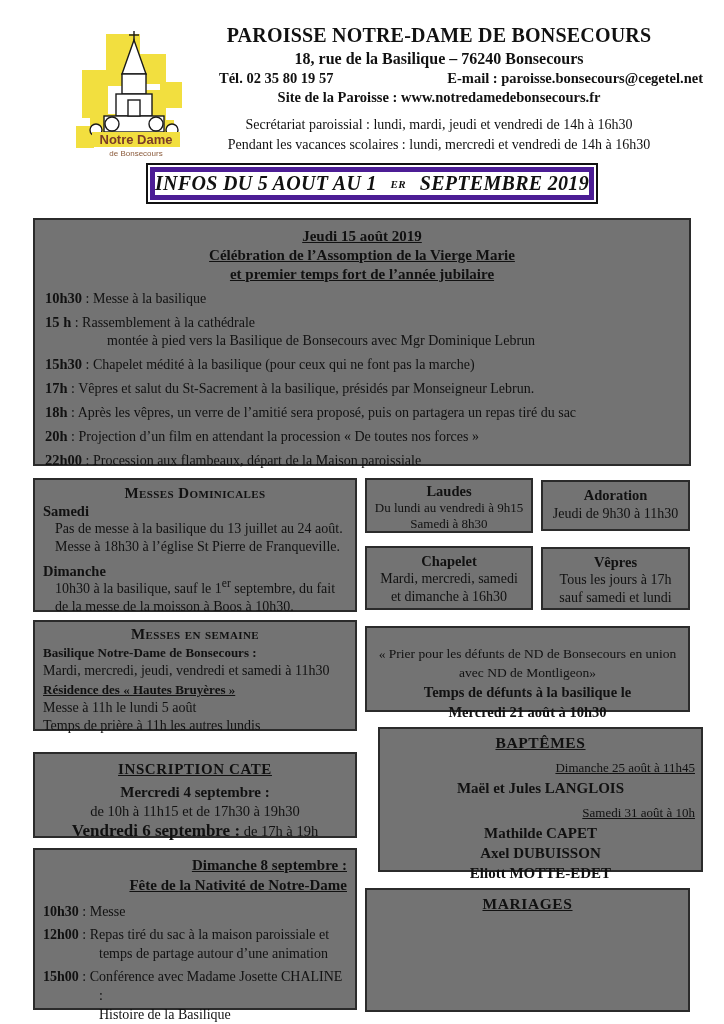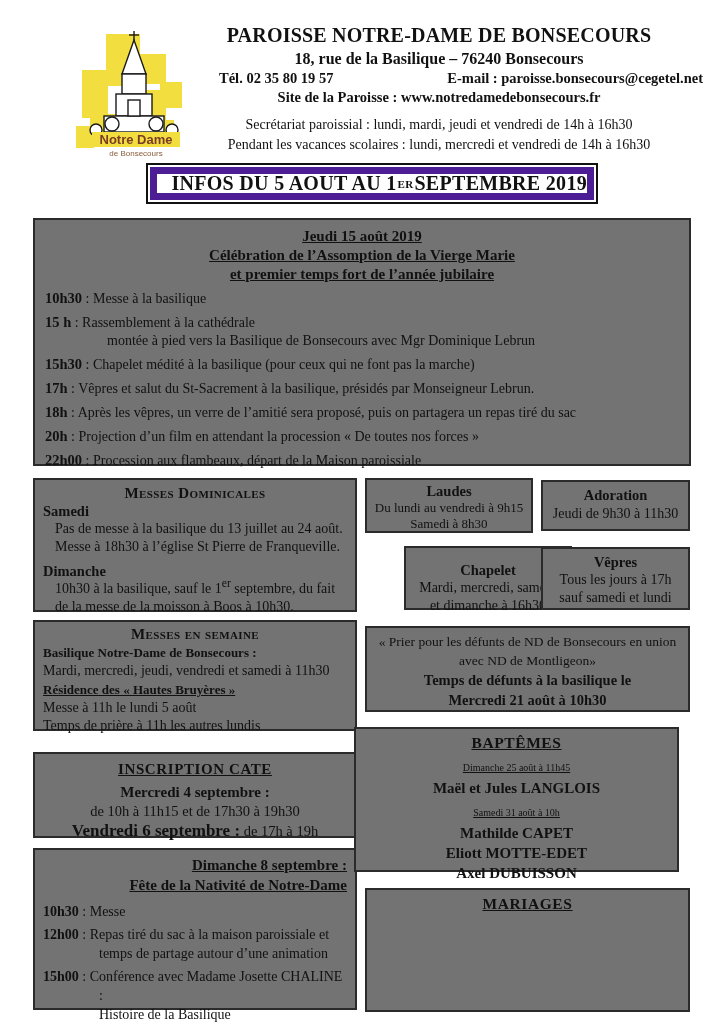--- a/index.html
+++ b/index.html
@@ -9,22 +9,22 @@
   
   .header-text{left:175px;top:24px;width:528px;text-align:center;}
   .h-title{font-size:20px;font-weight:bold;letter-spacing:.2px;}
   .h-addr{font-size:16px;font-weight:bold;margin-top:3px;}
   .h-telrow{display:flex;justify-content:space-between;padding-left:44px;font-size:14.5px;font-weight:bold;margin-top:2px;}
   .h-site{font-size:14.5px;font-weight:bold;margin-top:2px;}
   .h-sec{font-size:14px;margin-top:4px;}
   .h-sec.first{margin-top:11px;}
   
   .banner{left:146px;top:163px;width:452px;height:41px;border:2px solid #111;padding:2px;background:#fff;}
-  .banner-inner{border:7px solid #4c1d95;height:100%;display:flex;align-items:center;justify-content:flex-end;
-                font-weight:bold;font-size:20px;box-sizing:border-box;letter-spacing:.3px;}
+  .banner-inner{border:5px solid #4c1d95;height:100%;display:flex;align-items:center;justify-content:space-between;
+                font-weight:bold;font-size:20px;box-sizing:border-box;letter-spacing:.3px;font-style:italic;}
   .banner-inner sup{font-size:11px;margin:0 1px;}
   
   .box{border:2px solid #2b2b2b;background:#737373;}
   .feast{left:33px;top:218px;width:658px;height:248px;padding:7px 10px;}
   .feast-h{font-size:15px;font-weight:bold;text-decoration:underline;text-align:center;line-height:19px;}
   .feast-item{font-size:14px;line-height:18px;margin-top:5px;padding-left:62px;text-indent:-62px;}
   .feast-item b{font-size:14.5px;}
   
   .dominicales{left:33px;top:478px;width:324px;height:134px;padding:4px 8px;}
   .smallcaps-title{font-variant:small-caps;font-weight:bold;text-align:center;font-size:15px;line-height:18px;letter-spacing:.4px;}
@@ -45,33 +45,33 @@
   .nat-h{font-weight:bold;text-decoration:underline;text-align:right;font-size:15px;line-height:20px;}
   .nat-item{font-size:14px;line-height:19px;margin-top:4px;padding-left:56px;text-indent:-56px;}
   .nat-item.first{margin-top:7px;}
   
   .card{text-align:center;}
   .card-title{font-weight:bold;font-size:14.5px;line-height:18px;padding-top:2px;}
   .card-line{font-size:13px;line-height:16px;}
   .laudes{left:365px;top:478px;width:168px;height:55px;}
   .adoration{left:541px;top:480px;width:149px;height:51px;padding-top:2px;}
   .adoration .card-line{font-size:14px;line-height:19px;}
-  .chapelet{left:365px;top:546px;width:168px;height:64px;padding-top:11px;margin-left:39px;}
+  .chapelet{left:365px;top:546px;width:168px;height:64px;padding-top:2px;}
   .chapelet .card-line,.vepres .card-line{font-size:14px;line-height:18px;}
   .vepres{left:541px;top:547px;width:149px;height:63px;padding-top:2px;}
-  .prier{left:365px;top:626px;width:325px;height:86px;text-align:center;padding:4px 6px;}
+  .prier{left:365px;top:626px;width:325px;height:86px;text-align:center;padding:16px 6px;}
   .prier-q{font-size:13.5px;line-height:19px;}
   .prier-b{font-weight:bold;font-size:14.5px;line-height:20px;}
   
   .sacrament{text-align:center;padding:4px 6px;}
-  .baptemes{left:354px;top:727px;width:325px;height:145px;}
+  .baptemes{left:378px;top:727px;width:325px;height:145px;}
   .mariages{left:365px;top:888px;width:325px;height:124px;}
   .sac-title{font-weight:bold;text-decoration:underline;font-size:15.5px;letter-spacing:.6px;line-height:20px;}
   .entry{margin-top:5px;}
-  .entry-date{font-size:10px;line-height:20px;text-decoration:underline;}
+  .entry-date{font-size:13px;line-height:20px;text-decoration:underline;text-align:right;}
   .entry-name{font-weight:bold;font-size:15px;line-height:20px;}
   sup{line-height:0;}
   
   .logo{left:72px;top:28px;width:136px;height:138px;}
 </style>
 </head>
 <body>
 
 <div class="page">
 
@@ -207,22 +207,22 @@
   <div class="abs box sacrament baptemes">
     <div class="sac-title">BAPTÊMES</div>
     <div>
         <div class="entry">
           <div class="entry-date">Dimanche 25 août à 11h45</div>
           <div class="entry-name">Maël et Jules LANGLOIS</div>
         </div>
         <div class="entry">
           <div class="entry-date">Samedi 31 août à 10h</div>
           <div class="entry-name">Mathilde CAPET</div>
+          <div class="entry-name">Axel DUBUISSON</div>
           <div class="entry-name">Eliott MOTTE-EDET</div>
-          <div class="entry-name">Axel DUBUISSON</div>
         </div>
       </div>
   </div>
 
   <div class="abs box sacrament mariages">
     <div class="sac-title">MARIAGES</div>
   </div>
 
 </div>
 

